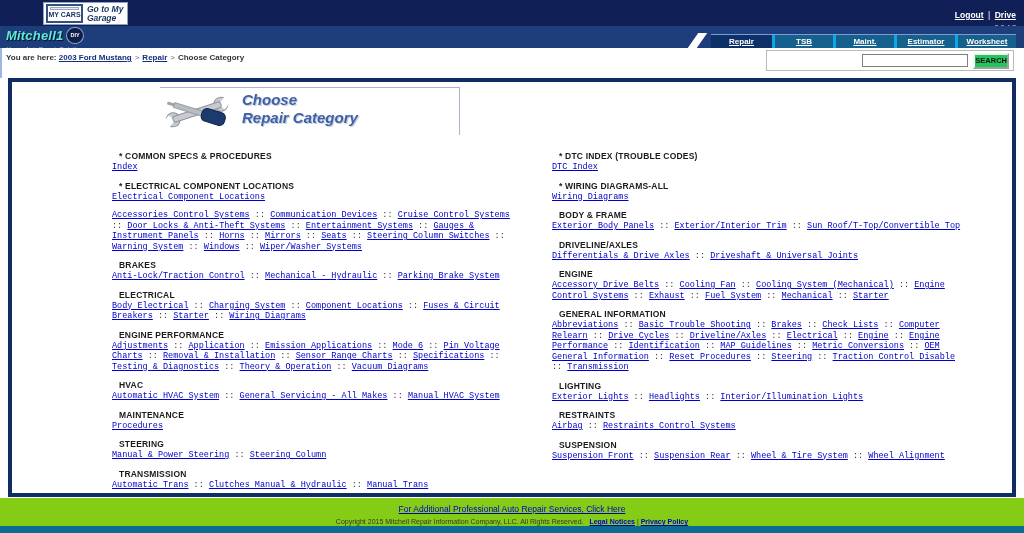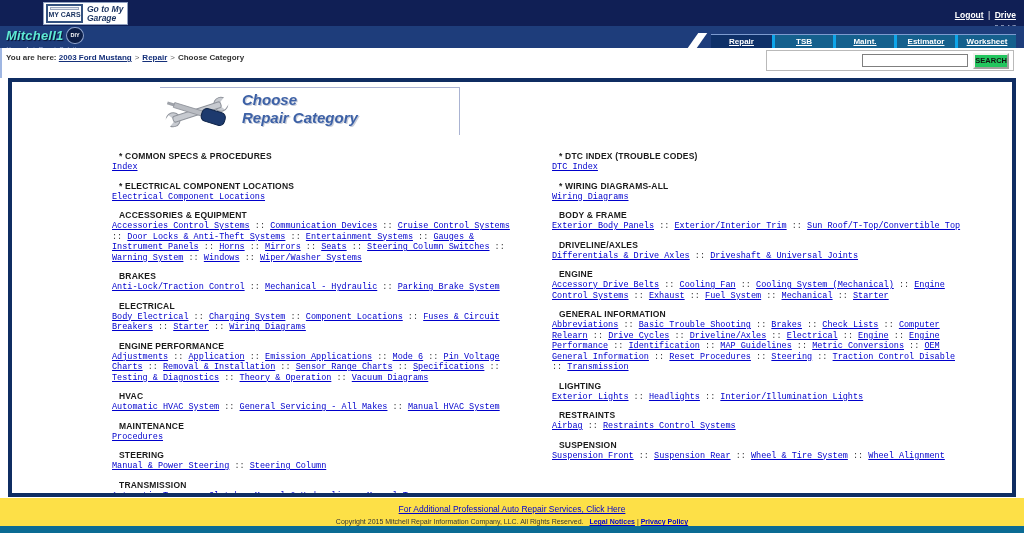--- a/index.html
+++ b/index.html
@@ -65,21 +65,21 @@
   .columns { display:grid; grid-template-columns:440px 430px; margin:16px 0 0 100px; }
   .section { margin-bottom:8px; }
   .col-left .section { width:402px; }
   .col-right .section { width:417px; }
   .section h3 { font-size:8.5px; font-weight:bold; color:#1a1a1a; line-height:10px; letter-spacing:.2px;margin-left:7px; }
   .section .links { font-size:8.5px; line-height:10.5px; color:#333; margin-top:1px;font-family:Liberation Mono, monospace; }
   .cat-link { color:#0000CC; text-decoration:underline; cursor:pointer; }
   .sep { color:#333; }
 
   
-  .footer { position:absolute; left:0; top:498px; width:1024px; height:28px; background:#fde047;
+  .footer { position:absolute; left:0; top:498px; width:1024px; height:28px; background:#84cc16;
             text-align:center; }
   .svc-link { font-size:8.5px; color:#0000CC; text-decoration:underline; cursor:pointer; }
   .copy-line { font-size:7px; color:#333; margin-top:2px; }
   .copy-link { color:#0000CC; text-decoration:underline; font-weight:bold; cursor:pointer; }
   .top-link { display:inline-block; margin-top:2px; font-size:9px; font-weight:bold; color:#0000CC;
               text-decoration:underline; cursor:pointer; }
   .bottombar { position:absolute; left:0; top:526px; width:1024px; height:7px; background:#0B6B93; }
 </style>
 </head>
 <body>
@@ -160,21 +160,20 @@
       <div class="col col-left">
           <div class="section">
             <h3>* COMMON SPECS &amp; PROCEDURES</h3>
             <div class="links"><a class="cat-link">Index</a></div>
           </div>
           <div class="section">
             <h3>* ELECTRICAL COMPONENT LOCATIONS</h3>
             <div class="links"><a class="cat-link">Electrical Component Locations</a></div>
           </div>
           <div class="section">
-            <h3>ACCESSORIES &amp; EQUIPMENT</h3>
             <div class="links"><a class="cat-link">Accessories Control Systems</a><span class="sep"> :: </span><a class="cat-link">Communication Devices</a><span class="sep"> :: </span><a class="cat-link">Cruise Control Systems</a><span class="sep"> :: </span><a class="cat-link">Door Locks &amp; Anti-Theft Systems</a><span class="sep"> :: </span><a class="cat-link">Entertainment Systems</a><span class="sep"> :: </span><a class="cat-link">Gauges &amp; Instrument Panels</a><span class="sep"> :: </span><a class="cat-link">Horns</a><span class="sep"> :: </span><a class="cat-link">Mirrors</a><span class="sep"> :: </span><a class="cat-link">Seats</a><span class="sep"> :: </span><a class="cat-link">Steering Column Switches</a><span class="sep"> :: </span><a class="cat-link">Warning System</a><span class="sep"> :: </span><a class="cat-link">Windows</a><span class="sep"> :: </span><a class="cat-link">Wiper/Washer Systems</a></div>
           </div>
           <div class="section">
             <h3>BRAKES</h3>
             <div class="links"><a class="cat-link">Anti-Lock/Traction Control</a><span class="sep"> :: </span><a class="cat-link">Mechanical - Hydraulic</a><span class="sep"> :: </span><a class="cat-link">Parking Brake System</a></div>
           </div>
           <div class="section">
             <h3>ELECTRICAL</h3>
             <div class="links"><a class="cat-link">Body Electrical</a><span class="sep"> :: </span><a class="cat-link">Charging System</a><span class="sep"> :: </span><a class="cat-link">Component Locations</a><span class="sep"> :: </span><a class="cat-link">Fuses &amp; Circuit Breakers</a><span class="sep"> :: </span><a class="cat-link">Starter</a><span class="sep"> :: </span><a class="cat-link">Wiring Diagrams</a></div>
           </div>

